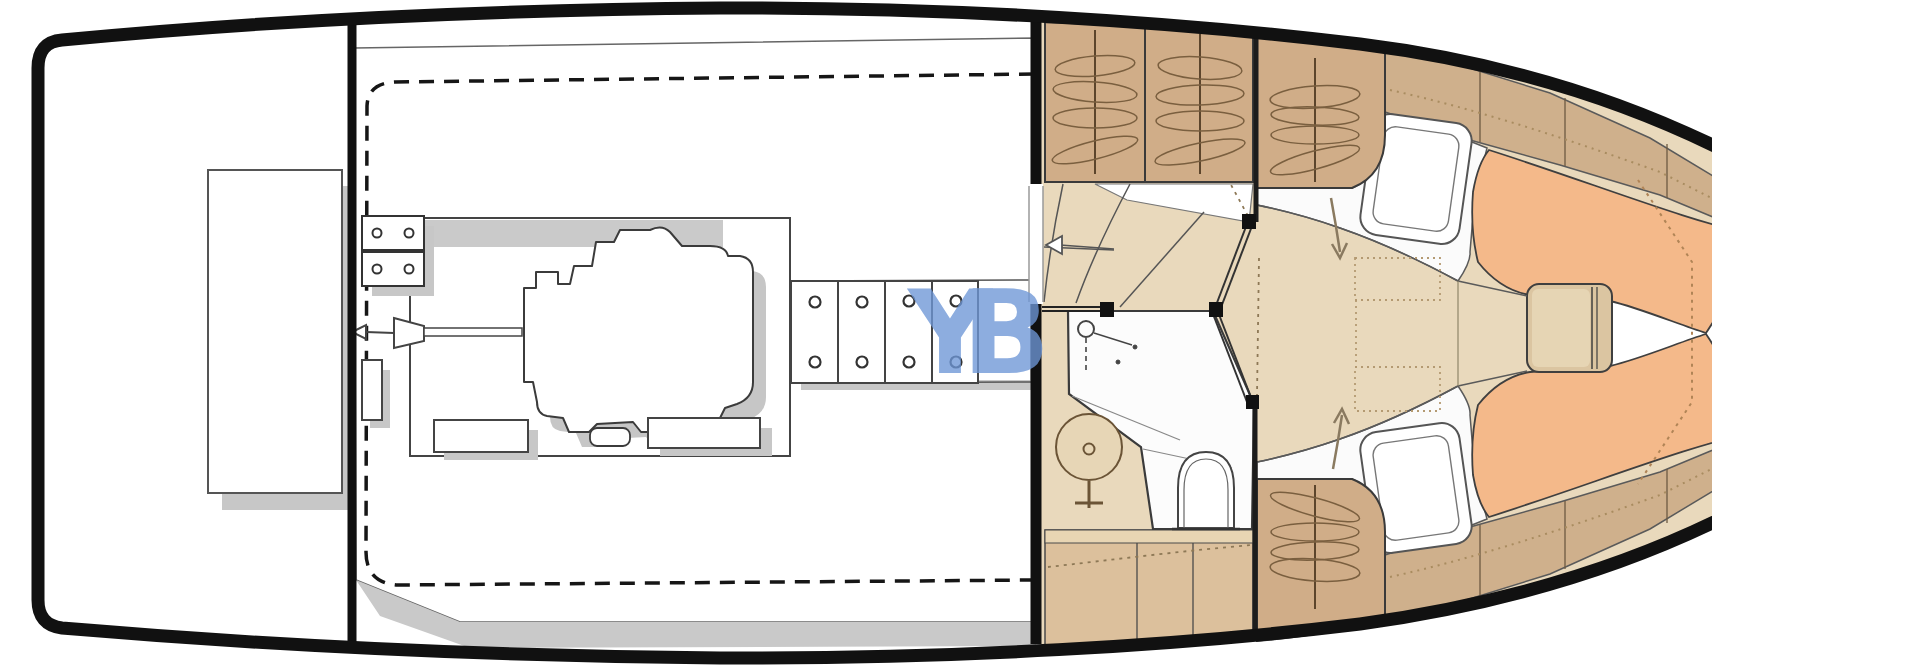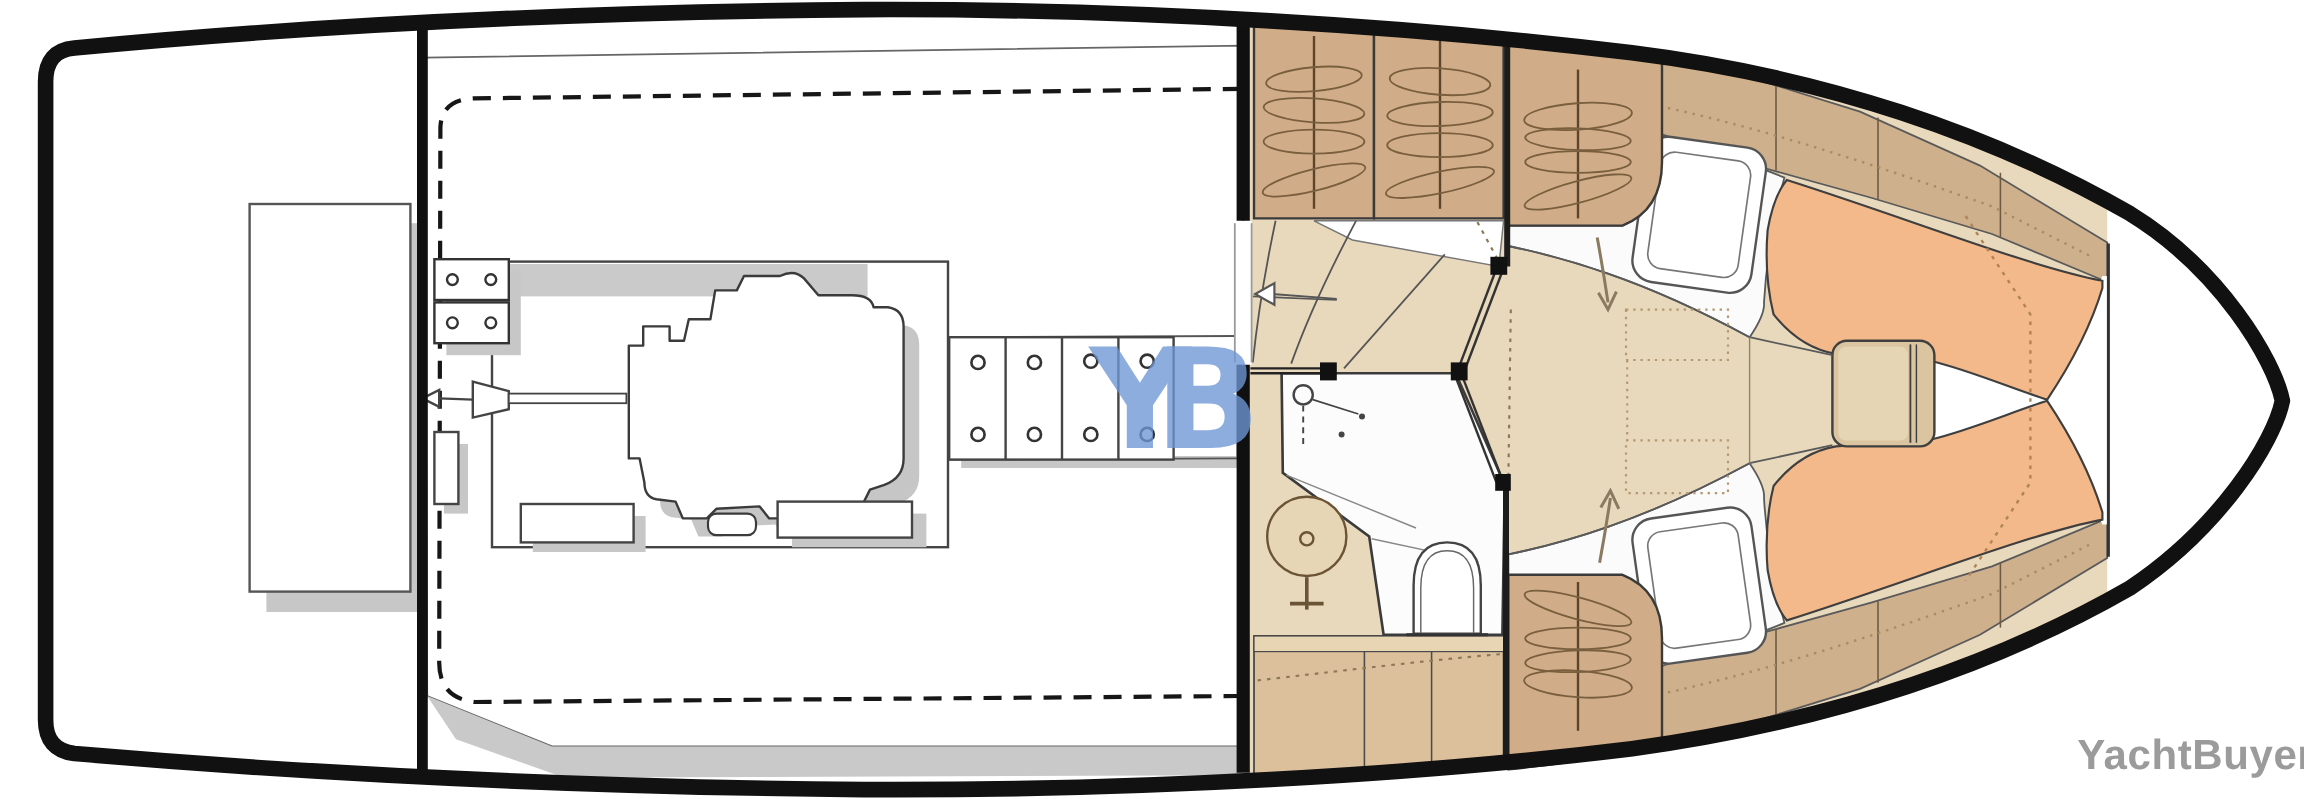--- a/index.html
+++ b/index.html
@@ -1,16 +1,16 @@
 <!DOCTYPE html>
 <html><head>
 <meta charset="utf-8">
 <style>
   html,body{margin:0;padding:0;background:#ffffff;}
-  .stage{position:relative;width:1920px;height:666px;background:#fff;overflow:hidden;
+  .stage{position:relative;width:1712px;height:666px;background:#fff;overflow:hidden;
          font-family:"Liberation Sans", sans-serif;}
   svg{position:absolute;left:0;top:0;}
   .brand-text{font-family:"Liberation Sans", sans-serif;font-weight:700;font-size:35px;
               fill:#9b9b9b;letter-spacing:0.5px;}
   .logo-text{font-family:"DejaVu Sans", sans-serif;font-weight:700;font-size:116px;
              fill:#6e97d7;opacity:0.78;letter-spacing:-30px;}
 </style>
 </head>
 <body>
 

